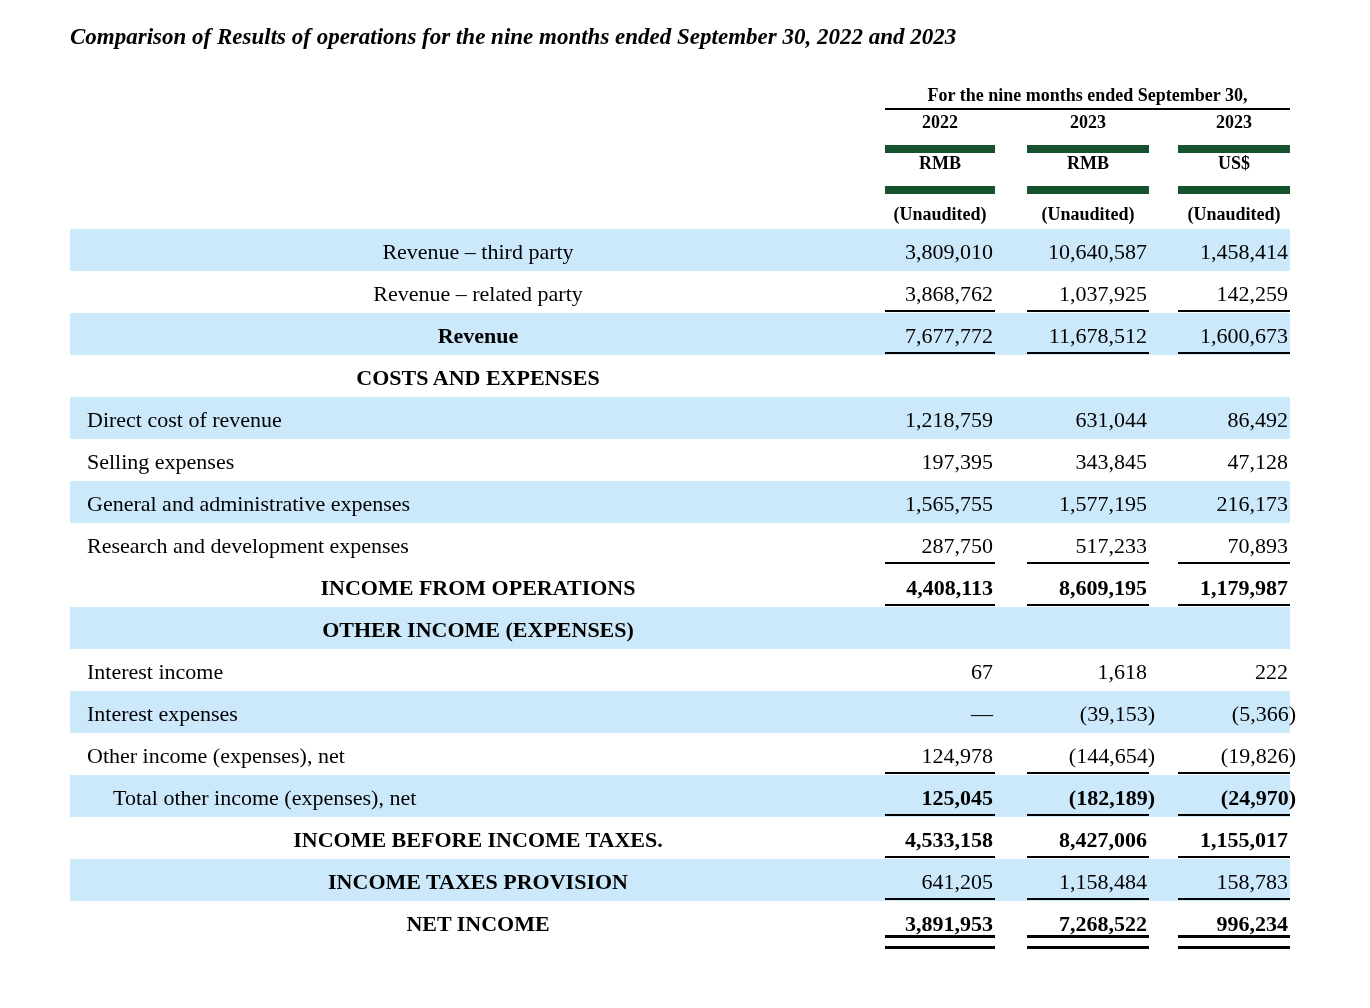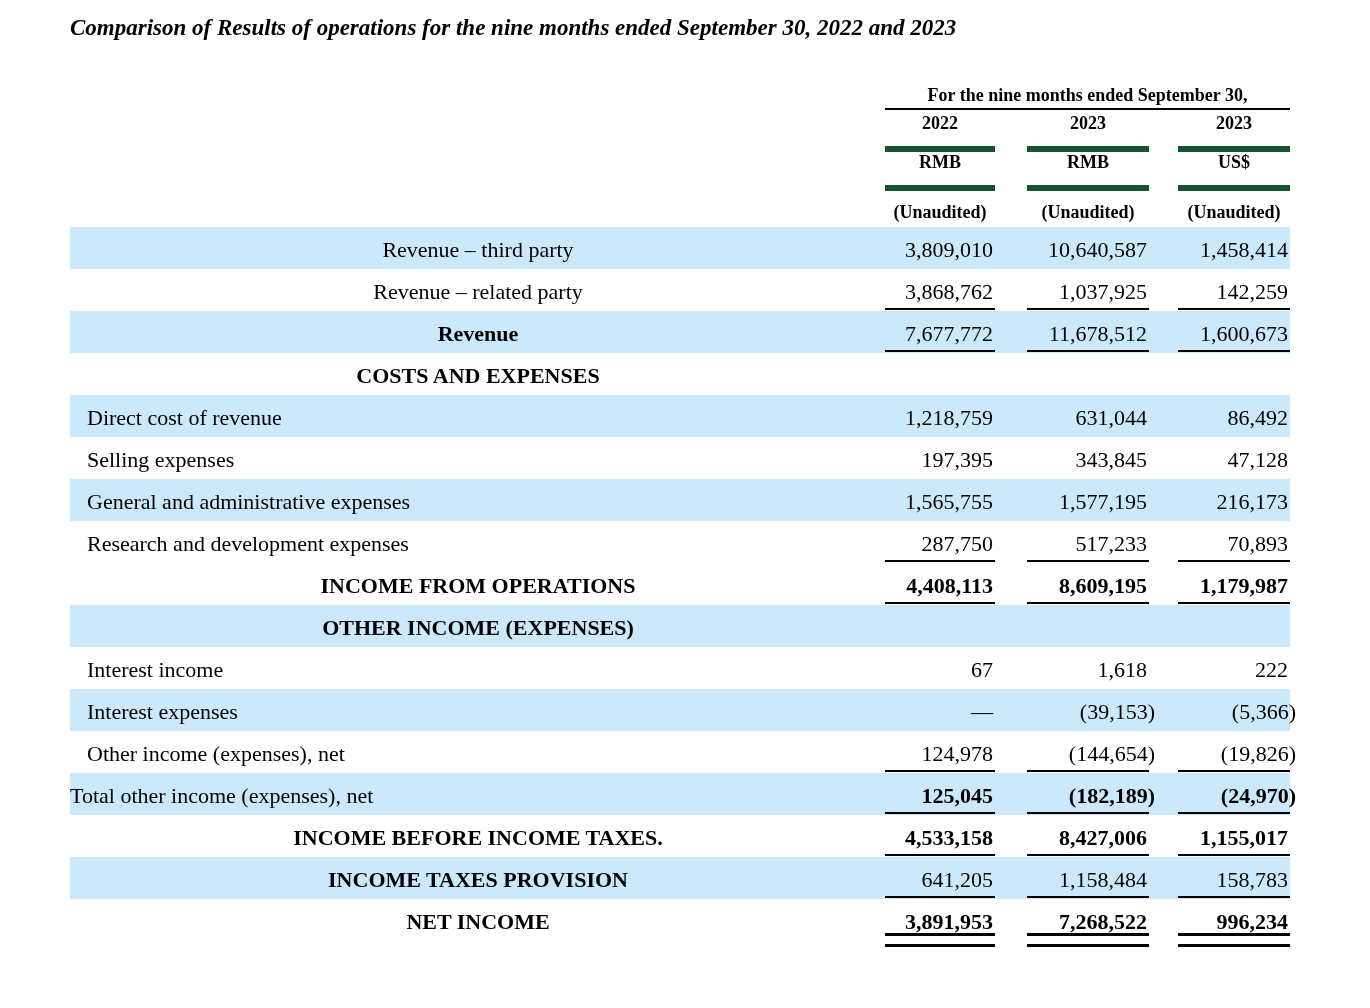--- a/index.html
+++ b/index.html
@@ -1,46 +1,46 @@
 <!DOCTYPE html>
 <html style="--shade: #cce9fb;"><head>
 <meta charset="utf-8">
 <style>
   * { margin:0; padding:0; box-sizing:border-box; }
   html,body { width:1370px; height:1008px; background:#ffffff; overflow:hidden; }
   body { font-family:"Liberation Serif","DejaVu Serif",serif; color:#000; position:relative; }
 
   .title {
-    position:absolute; left:70px; top:15px;
+    position:absolute; left:70px; top:24px;
     font-size:23px; font-weight:bold; font-style:italic;
     letter-spacing:0px; white-space:nowrap;
   }
 
   table.fin {
     position:absolute; left:70px; top:74px; width:1220px;
     border-collapse:collapse; table-layout:fixed;
   }
 
   
   thead th { font-size:18px; font-weight:bold; text-align:center; vertical-align:bottom; }
   th.group-h { height:35px; border-bottom:2px solid #000; padding-bottom:2px; white-space:nowrap; }
-  tr.year-row th, tr.cur-row th { border-bottom:6px solid #14532d; padding-bottom:12px; }
+  tr.year-row th, tr.cur-row th { border-bottom:8px solid #14532d; padding-bottom:12px; }
   tr.year-row td, tr.year-row th { height:40px; }
   tr.cur-row td,  tr.cur-row th  { height:39px; }
   tr.note-row td, tr.note-row th { height:39px; padding-bottom:4px; }
   tr.note-row th { border-bottom:none; }
 
   
   tbody td { height:42px; vertical-align:bottom; font-size:22px; padding-bottom:6px; }
   tr.shaded td { background:var(--shade); }
 
   td.label { text-align:left; white-space:nowrap; overflow:hidden; }
   td.label.ind0 { padding-left:1px;text-align:center; }
   td.label.ind1 { padding-left:17px; }
-  td.label.ind2 { }
+  td.label.ind2 { padding-left:43px; }
 
   td.val { text-align:right; padding-right:2px; position:relative; white-space:nowrap; }
   td.gap { }
 
   .b { font-weight:bold; }
 
   td.val.u1::after {
     content:""; position:absolute; left:0; right:0; bottom:1px;
     border-bottom:2px solid #000;
   }

